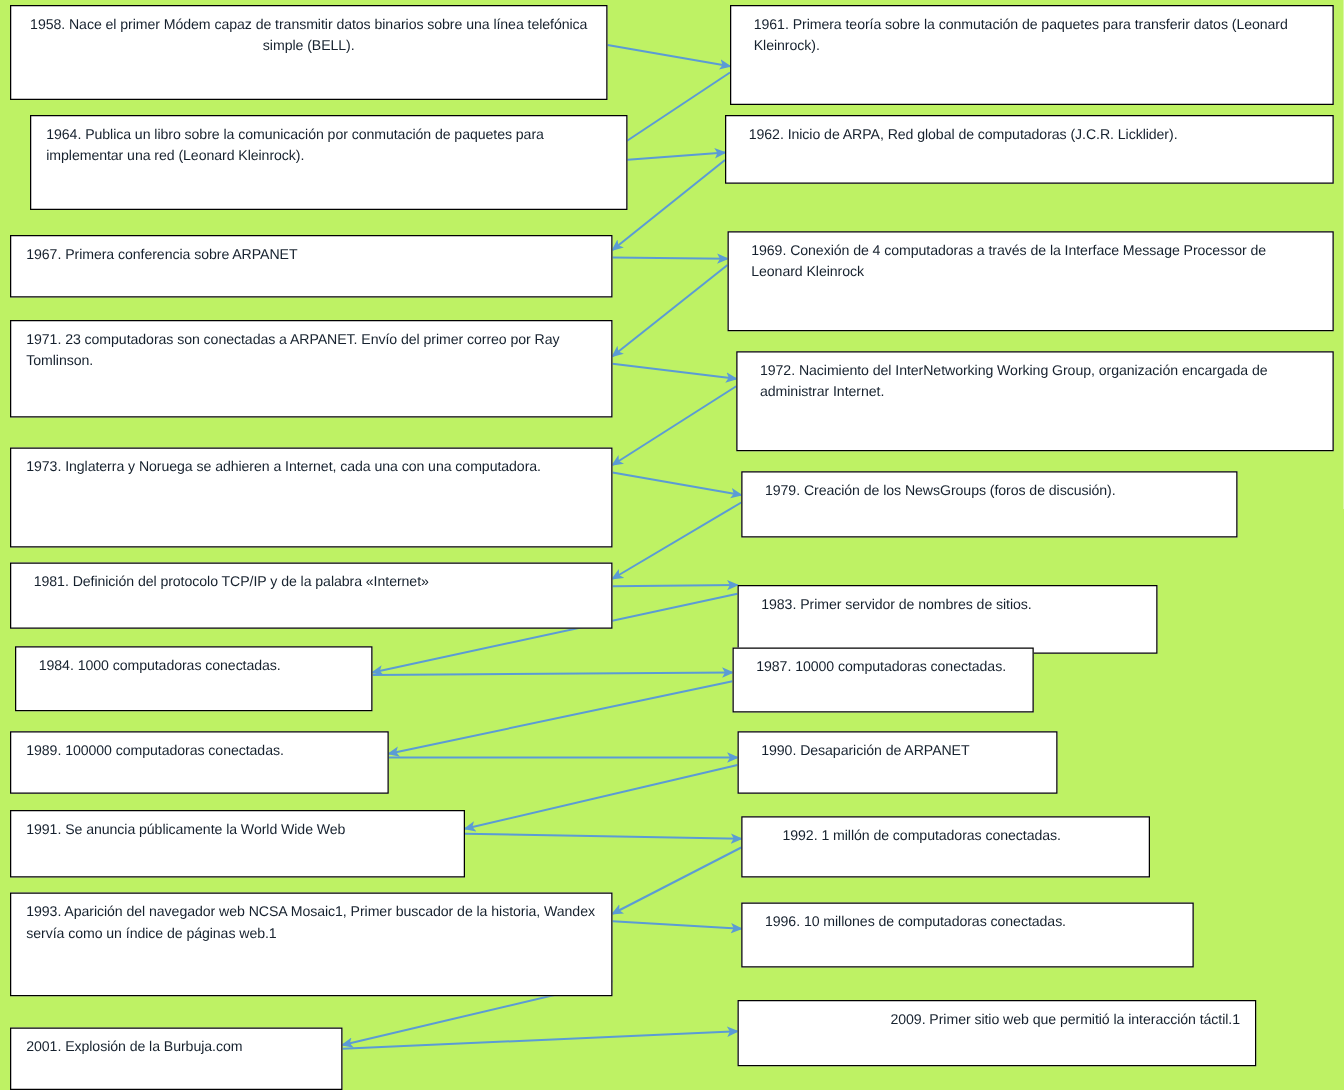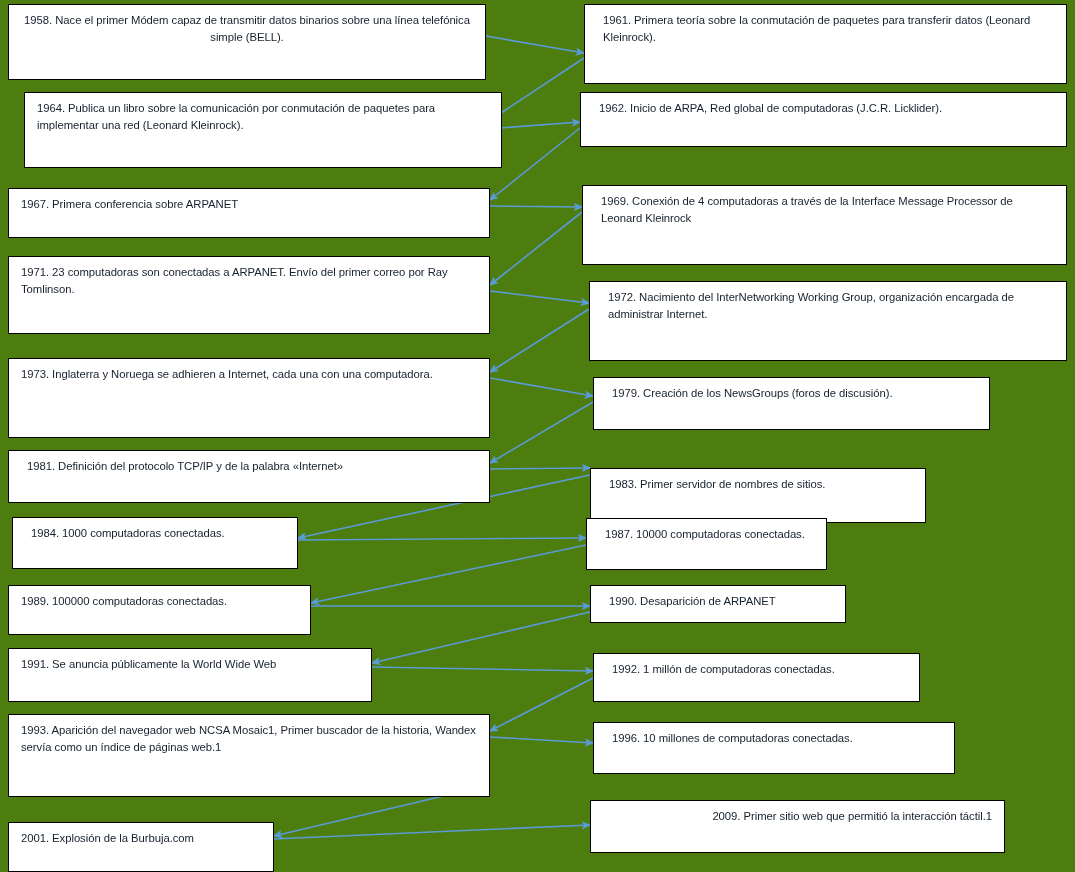--- a/index.html
+++ b/index.html
@@ -7,21 +7,21 @@
     padding: 0;
     background: #ffffff;
   }
   body {
     font-family: "Liberation Sans", sans-serif;
   }
   #canvas {
     position: relative;
     width: 1075px;
     height: 872px;
-    background: #4d7c0f;
+    background: #bef264;
     overflow: hidden;
   }
   #arrow-layer {
     position: absolute;
     left: 0;
     top: 0;
     width: 1075px;
     height: 872px;
     pointer-events: none;
     z-index: 1;
@@ -126,27 +126,27 @@
       </div>
       <div class="node indent" style="left: 12px; top: 517px; width: 286px; height: 52px;">
         <span class="node-text">1984. 1000 computadoras conectadas.</span>
       </div>
       <div class="node indent" style="left: 586px; top: 518px; width: 241px; height: 52px;">
         <span class="node-text">1987. 10000 computadoras conectadas.</span>
       </div>
       <div class="node" style="left: 8px; top: 585px; width: 303px; height: 50px;">
         <span class="node-text">1989. 100000 computadoras conectadas.</span>
       </div>
-      <div class="node indent" style="left: 590px; top: 585px; width: 256px; height: 38px;">
+      <div class="node indent" style="left: 590px; top: 585px; width: 256px; height: 50px;">
         <span class="node-text">1990. Desaparición de ARPANET</span>
       </div>
       <div class="node" style="left: 8px; top: 648px; width: 364px; height: 54px;">
         <span class="node-text">1991. Se anuncia públicamente la World Wide Web</span>
       </div>
-      <div class="node indent" style="left: 593px; top: 653px; width: 327px; height: 49px;">
+      <div class="node indent" style="left: 593px; top: 653px; width: 327px; height: 49px; padding-left: 14px;">
         <span class="node-text">1992. 1 millón de computadoras conectadas.</span>
       </div>
       <div class="node" style="left: 8px; top: 714px; width: 482px; height: 83px;">
         <span class="node-text">1993. Aparición del navegador web NCSA Mosaic1, Primer buscador de la historia, Wandex servía como un índice de páginas web.1</span>
       </div>
       <div class="node indent" style="left: 593px; top: 722px; width: 362px; height: 52px;">
         <span class="node-text">1996. 10 millones de computadoras conectadas.</span>
       </div>
       <div class="node" style="left: 8px; top: 822px; width: 266px; height: 50px;">
         <span class="node-text">2001. Explosión de la Burbuja.com</span>

